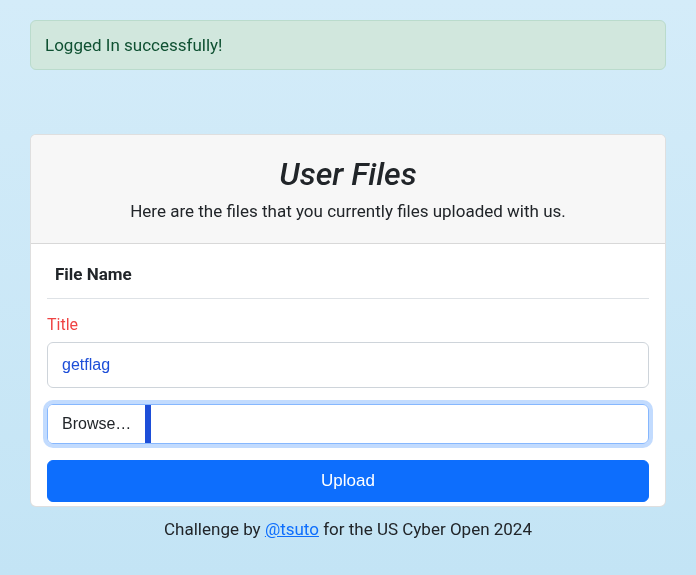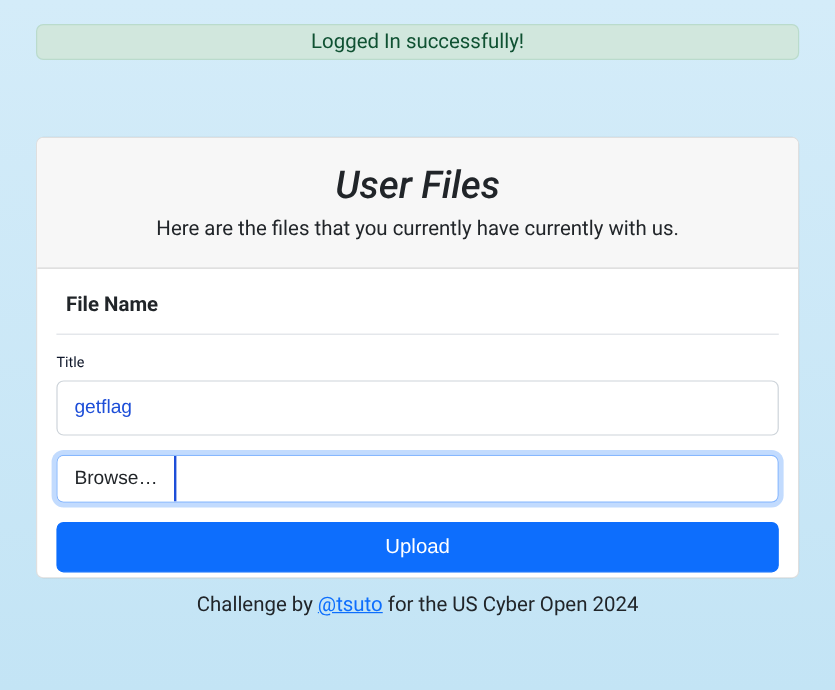--- a/index.html
+++ b/index.html
@@ -11,22 +11,21 @@
       font-family: -apple-system, BlinkMacSystemFont, "Segoe UI", Roboto, "Helvetica Neue", Arial, sans-serif;
       background: linear-gradient(180deg, #d4ecf9 0%, #c3e4f5 100%);
       min-height: 575px;
       padding: 20px 30px 0 30px;
     }
     .alert {
       background-color: #d1e7dd;
       border: 1px solid #badbcc;
       border-radius: 6px;
       color: #0f5132;
-      padding: 4px;
-      text-align: center;
+      padding: 14px;
       font-size: 17px;
       margin-bottom: 64px;
     }
     .card {
       background: #fff;
       border: 1px solid rgba(0,0,0,.125);
       border-radius: 6px;
       overflow: hidden;
     }
     .card-header {
@@ -55,22 +54,22 @@
       color: #212529;
       padding: 0 8px 14px 8px;
       border-bottom: 1px solid #dee2e6;
       margin-bottom: 16px;
     }
     .form-group {
       margin-bottom: 16px;
     }
     .form-label {
       display: block;
-      font-size: 12px;
-      color: #0f172a;
+      font-size: 16px;
+      color: #ef4444;
       margin-bottom: 8px;
     }
     .form-control {
       width: 100%;
       padding: 10px 14px;
       font-size: 16px;
       color: #1d4ed8;
       background-color: #fff;
       border: 1px solid #ced4da;
       border-radius: 6px;
@@ -81,21 +80,21 @@
       width: 100%;
       border: 1px solid #ced4da;
       border-radius: 6px;
       overflow: hidden;
       box-shadow: 0 0 0 4px rgba(13,110,253,.25);
       border-color: #86b7fe;
     }
     .file-browse-btn {
       background: #fff;
       border: none;
-      border-right: 2px solid #1d4ed8;
+      border-right: 6px solid #1d4ed8;
       padding: 10px 14px;
       font-size: 16px;
       color: #212529;
       cursor: pointer;
       white-space: nowrap;
     }
     .file-name {
       flex: 1;
       padding: 10px 14px;
       font-size: 16px;
@@ -128,21 +127,21 @@
 </head>
 <body>
 
 <div class="alert">
   <span>Logged In successfully!</span>
 </div>
 
 <div class="card">
   <div class="card-header">
     <h1 class="card-title">User Files</h1>
-    <p class="card-subtitle">Here are the files that you currently have currently with us.</p>
+    <p class="card-subtitle">Here are the files that you currently files uploaded with us.</p>
   </div>
   <div class="card-body">
     <div class="table-header">File Name</div>
 
     <div class="form-group">
       <label class="form-label">Title</label>
       <input type="text" class="form-control" value="getflag" style="">
     </div>
 
     <div class="form-group">

